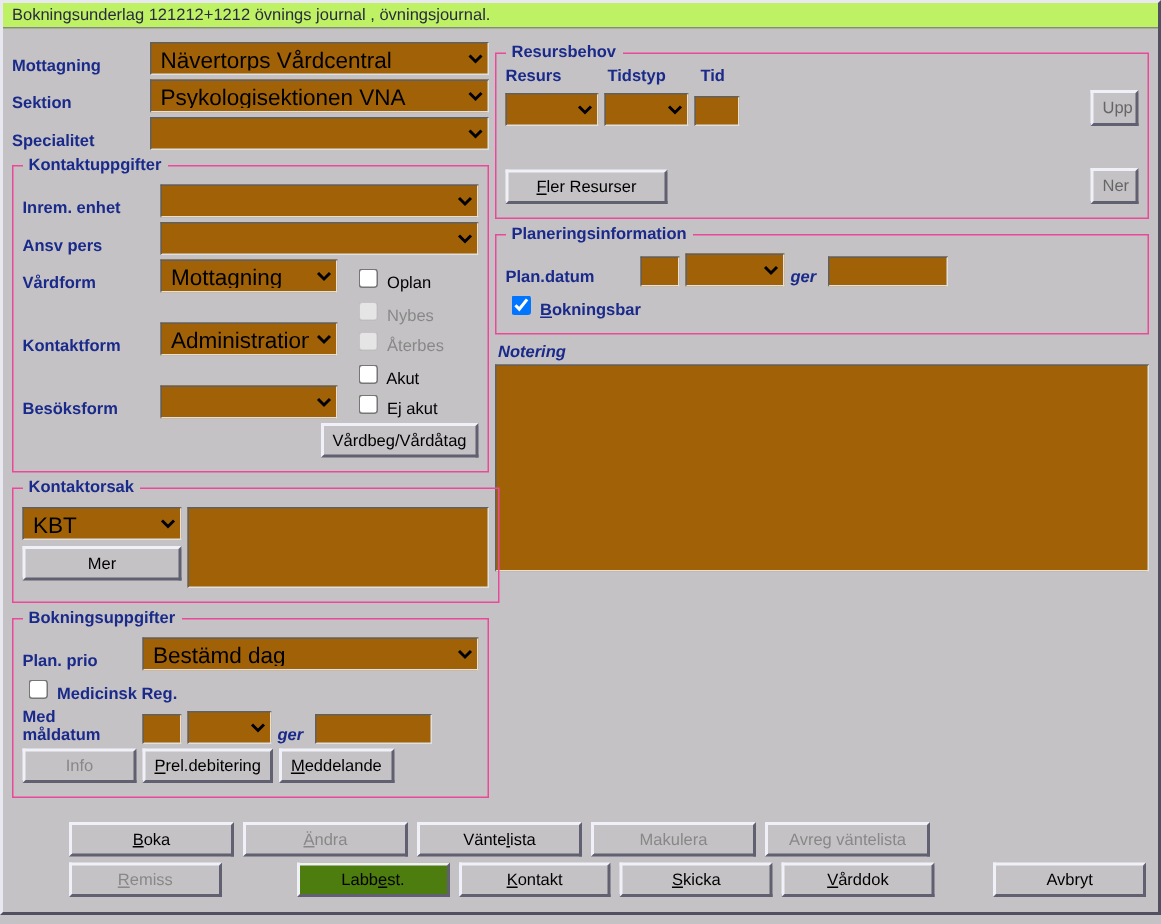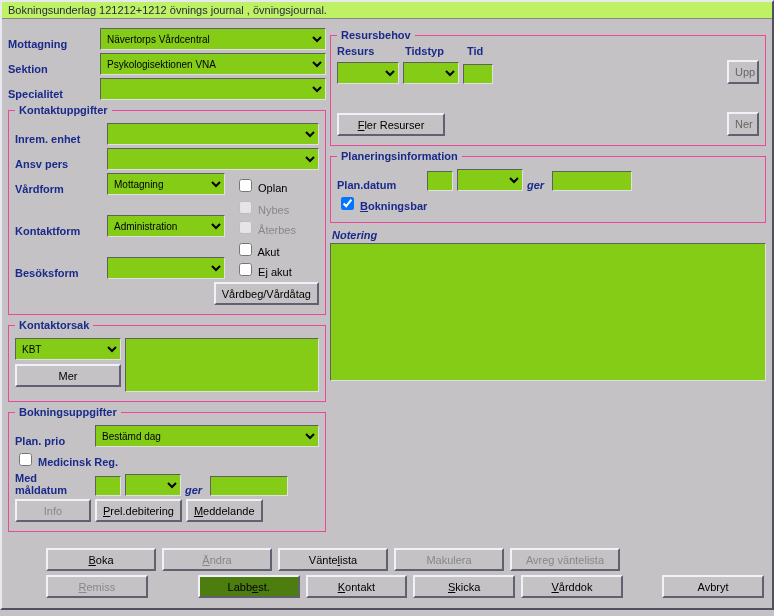--- a/index.html
+++ b/index.html
@@ -57,22 +57,22 @@
   .lbl-inline {
     color: #1a2a8a;
     font-weight: bold;
     font-size: 11px;
     margin-right: 4px;
     white-space: nowrap;
     font-style: italic;
   }
   select, input[type=text], textarea {
     font-family: inherit;
-    font-size: 10px;
-    background: #84cc16;
+    font-size: 15px;
+    background: #a16207;
     border: 1px solid;
     border-color: #606060 #e0e0e0 #e0e0e0 #606060;
     padding: 2px 2px;
     height: 20px;
   }
   select { height: 22px; }
   textarea {
     resize: none;
     overflow-y: scroll;
   }

